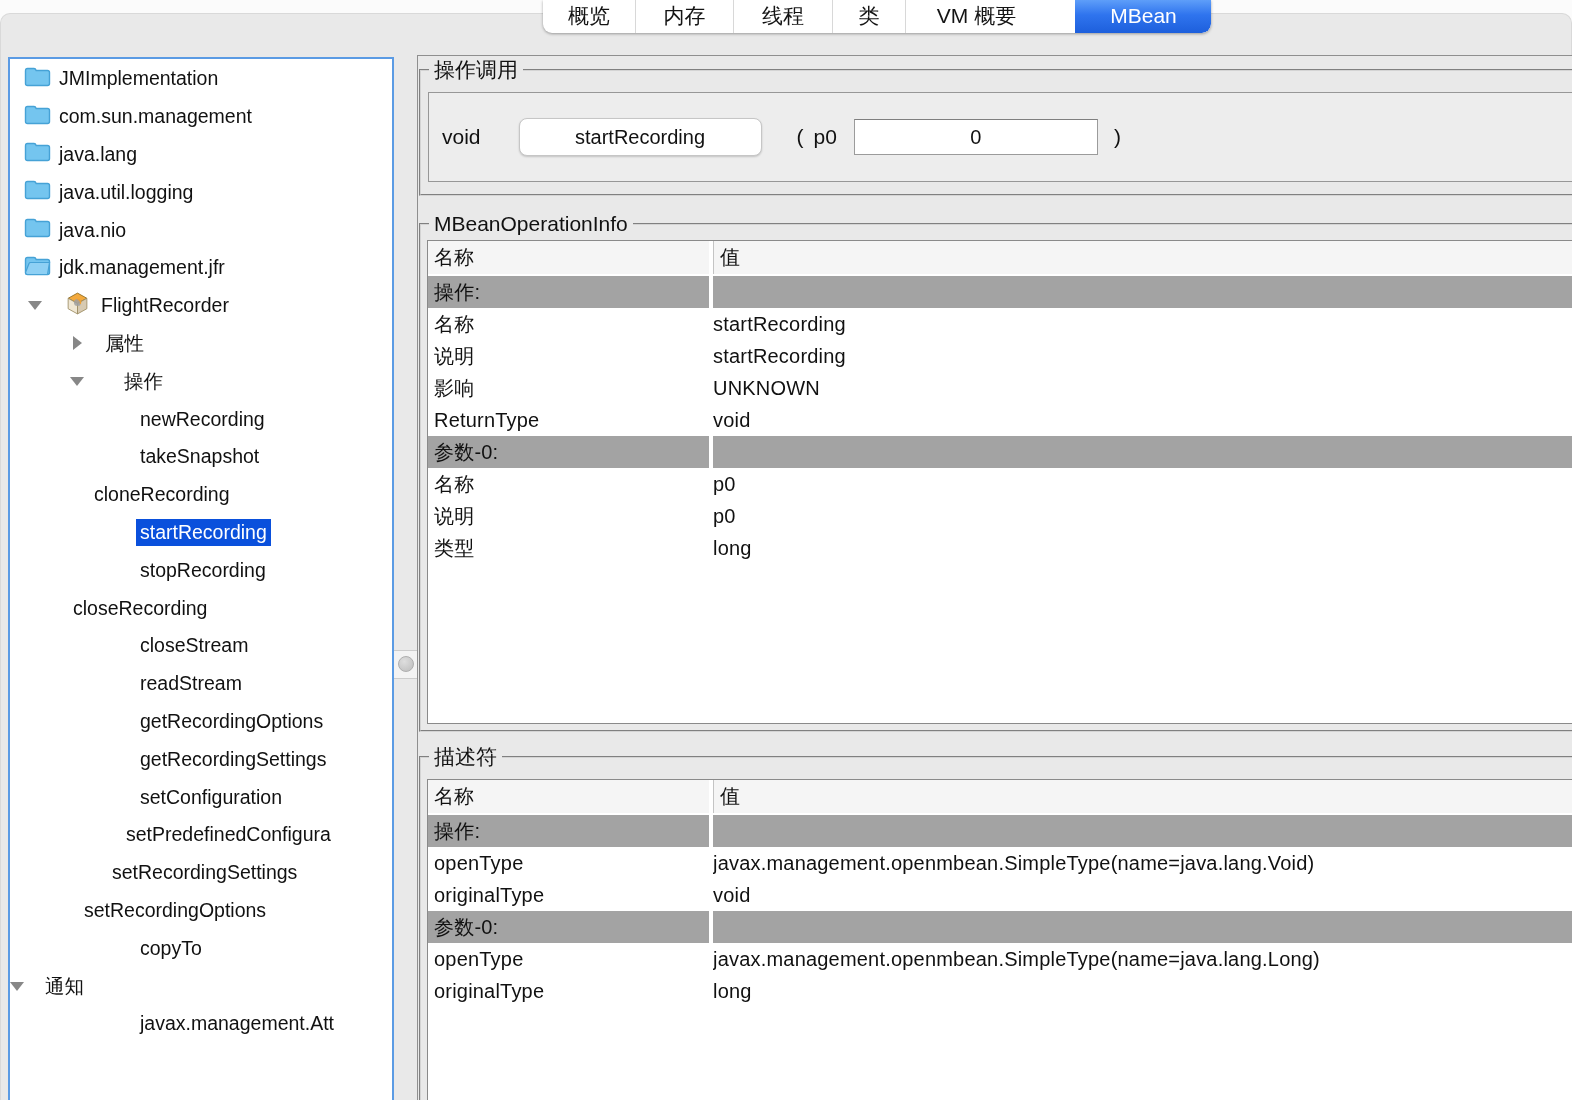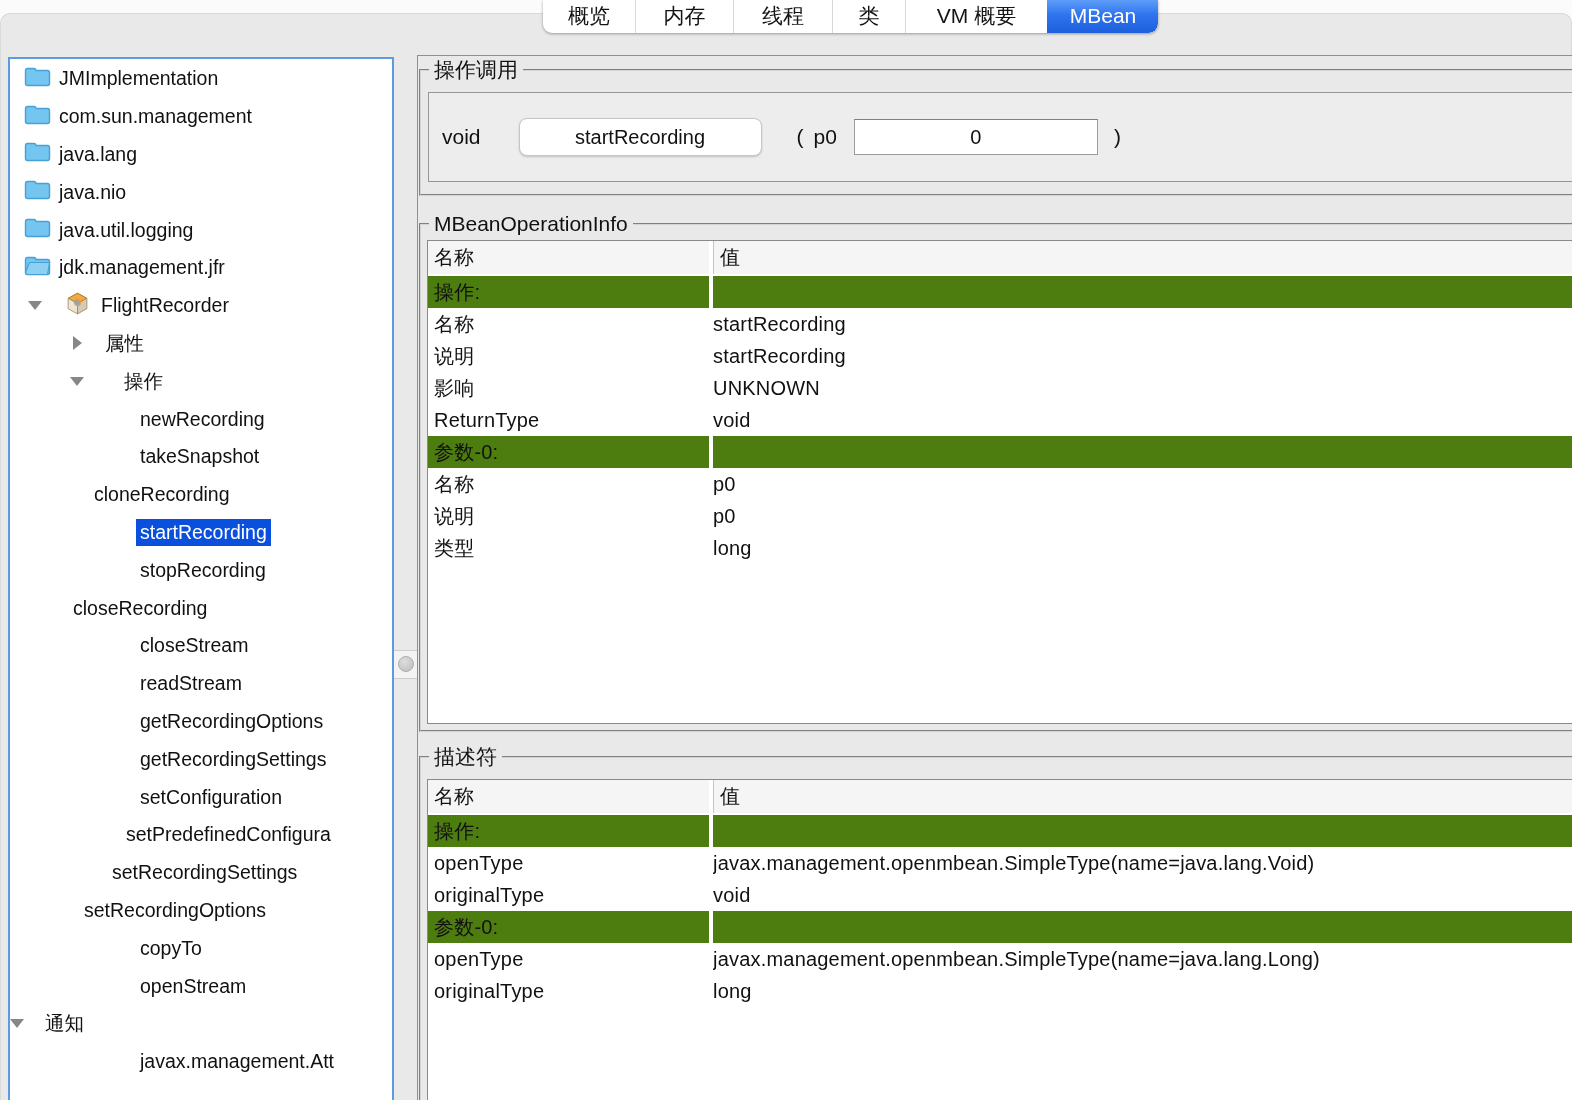--- a/index.html
+++ b/index.html
@@ -107,34 +107,34 @@
   }
   .group-b .table-wrap { top:15px; height:484px; }
   .group-c .table-wrap { top:21px; height:360px; }
 
   .thead { display:flex; height:33px; margin-bottom:2px; font-size:20px; }
   .thead .c1, .thead .c2 { background:#f5f5f5; display:flex; align-items:center; }
   .trow { display:flex; height:32px; font-size:20px; letter-spacing:0.2px; }
   .c1 { width:281px; flex:none; padding-left:6px; display:flex; align-items:center; white-space:nowrap; overflow:hidden; }
   .c2 { flex:1; margin-left:4px; display:flex; align-items:center; white-space:nowrap; overflow:hidden; }
   .thead .c2 { border-left:1px solid #c4c4c4; padding-left:6px; }
-  .trow.section .c1, .trow.section .c2 { background:#4d7c0f; }
+  .trow.section .c1, .trow.section .c2 { background:#a3a3a3; }
 </style>
 </head>
 <body>
 
 <div class="window-bg"></div>
 
 <div class="tabbar" id="tabbar">
     <div class="tab" style="width: 92px;">概览</div>
     <div class="tab" style="width: 98px;">内存</div>
     <div class="tab" style="width: 99px;">线程</div>
     <div class="tab" style="width: 73px;">类</div>
     <div class="tab" style="width: 142px;">VM 概要</div>
-    <div class="tab selected" style="width: 111px;">MBean</div>
+    <div class="tab selected" style="width: 136px; margin-left: 28px;">MBean</div>
   </div>
 
 <div class="tree-panel">
   <div class="tree" id="tree">
       <div class="tree-row" style="padding-left: 14px;">
         <span class="tree-icon" style="margin-right: 8px;">
 <svg width="27" height="21" viewBox="0 0 27 21">
   <path d="M1.5 5 Q1.5 2.5 3.5 2.5 L10 2.5 Q11.5 2.5 12.2 4.5 L23.5 4.5 Q25.5 4.5 25.5 6.5 L25.5 17.5 Q25.5 19.5 23.5 19.5 L3.5 19.5 Q1.5 19.5 1.5 17.5 Z" fill="#74c5ef" stroke="#46a2d6" stroke-width="1.4"></path>
 
 </svg></span>
@@ -155,29 +155,29 @@
 
 </svg></span>
         <span class="tree-label" style="margin-left: -4px;">java.lang</span>
       </div>
       <div class="tree-row" style="padding-left: 14px;">
         <span class="tree-icon" style="margin-right: 8px;">
 <svg width="27" height="21" viewBox="0 0 27 21">
   <path d="M1.5 5 Q1.5 2.5 3.5 2.5 L10 2.5 Q11.5 2.5 12.2 4.5 L23.5 4.5 Q25.5 4.5 25.5 6.5 L25.5 17.5 Q25.5 19.5 23.5 19.5 L3.5 19.5 Q1.5 19.5 1.5 17.5 Z" fill="#74c5ef" stroke="#46a2d6" stroke-width="1.4"></path>
 
 </svg></span>
+        <span class="tree-label" style="margin-left: -4px;">java.util.logging</span>
+      </div>
+      <div class="tree-row" style="padding-left: 14px;">
+        <span class="tree-icon" style="margin-right: 8px;">
+<svg width="27" height="21" viewBox="0 0 27 21">
+  <path d="M1.5 5 Q1.5 2.5 3.5 2.5 L10 2.5 Q11.5 2.5 12.2 4.5 L23.5 4.5 Q25.5 4.5 25.5 6.5 L25.5 17.5 Q25.5 19.5 23.5 19.5 L3.5 19.5 Q1.5 19.5 1.5 17.5 Z" fill="#74c5ef" stroke="#46a2d6" stroke-width="1.4"></path>
+
+</svg></span>
         <span class="tree-label" style="margin-left: -4px;">java.nio</span>
-      </div>
-      <div class="tree-row" style="padding-left: 14px;">
-        <span class="tree-icon" style="margin-right: 8px;">
-<svg width="27" height="21" viewBox="0 0 27 21">
-  <path d="M1.5 5 Q1.5 2.5 3.5 2.5 L10 2.5 Q11.5 2.5 12.2 4.5 L23.5 4.5 Q25.5 4.5 25.5 6.5 L25.5 17.5 Q25.5 19.5 23.5 19.5 L3.5 19.5 Q1.5 19.5 1.5 17.5 Z" fill="#74c5ef" stroke="#46a2d6" stroke-width="1.4"></path>
-
-</svg></span>
-        <span class="tree-label" style="margin-left: -4px;">java.util.logging</span>
       </div>
       <div class="tree-row" style="padding-left: 14px;">
         <span class="tree-icon" style="margin-right: 8px;">
 <svg width="27" height="21" viewBox="0 0 27 21">
   <path d="M1.5 5 Q1.5 2.5 3.5 2.5 L10 2.5 Q11.5 2.5 12.2 4.5 L23.5 4.5 Q25.5 4.5 25.5 6.5 L25.5 17.5 Q25.5 19.5 23.5 19.5 L3.5 19.5 Q1.5 19.5 1.5 17.5 Z" fill="#74c5ef" stroke="#46a2d6" stroke-width="1.4"></path>
   <path d="M1.5 17.5 L5 8.5 Q5.4 7.5 6.5 7.5 L25.5 7.5 L23.5 19.5 L3.5 19.5 Q1.5 19.5 1.5 17.5 Z" fill="#8ed0f4" stroke="#46a2d6" stroke-width="1.2"></path>
 </svg></span>
         <span class="tree-label" style="margin-left: -4px;">jdk.management.jfr</span>
       </div>
       <div class="tree-row" style="padding-left: 18px;">
@@ -244,23 +244,20 @@
       </div>
       <div class="tree-row" style="padding-left: 102px;">
         <span class="tree-label" style="margin-left: -4px;">setRecordingSettings</span>
       </div>
       <div class="tree-row" style="padding-left: 74px;">
         <span class="tree-label" style="margin-left: -4px;">setRecordingOptions</span>
       </div>
       <div class="tree-row" style="padding-left: 130px;">
         <span class="tree-label" style="margin-left: -4px;">copyTo</span>
       </div>
-      <div class="tree-row" style="padding-left: 130px;">
-        <span class="tree-label" style="margin-left: -4px;">openStream</span>
-      </div>
       <div class="tree-row" style="">
         <span class="aw" style="margin-right: 21px;">
           <span class="arrow-exp"></span>
         </span>
         <span class="tree-label" style="margin-left: -4px;">通知</span>
       </div>
       <div class="tree-row" style="padding-left: 130px;">
         <span class="tree-label" style="margin-left: -4px;">javax.management.Att</span>
       </div>
     </div>

